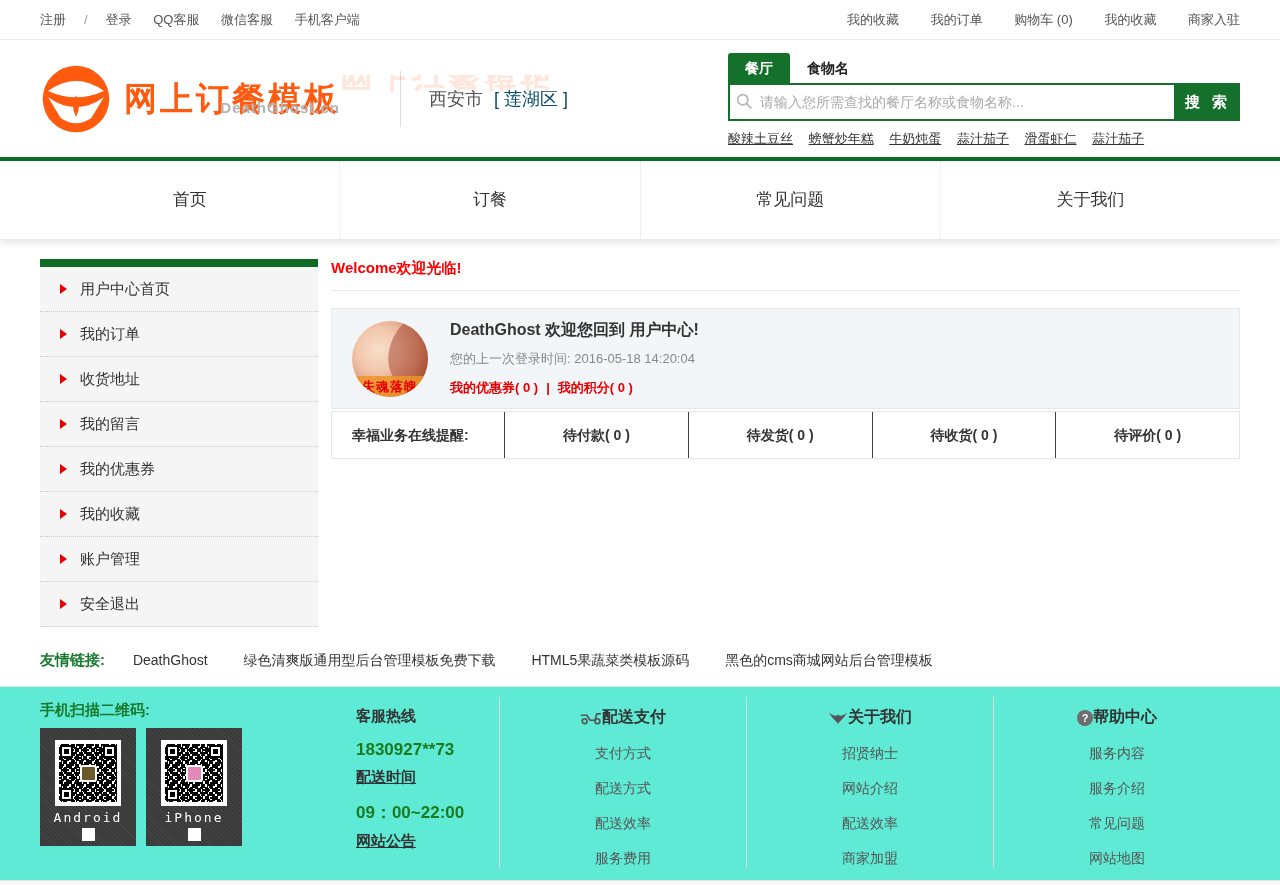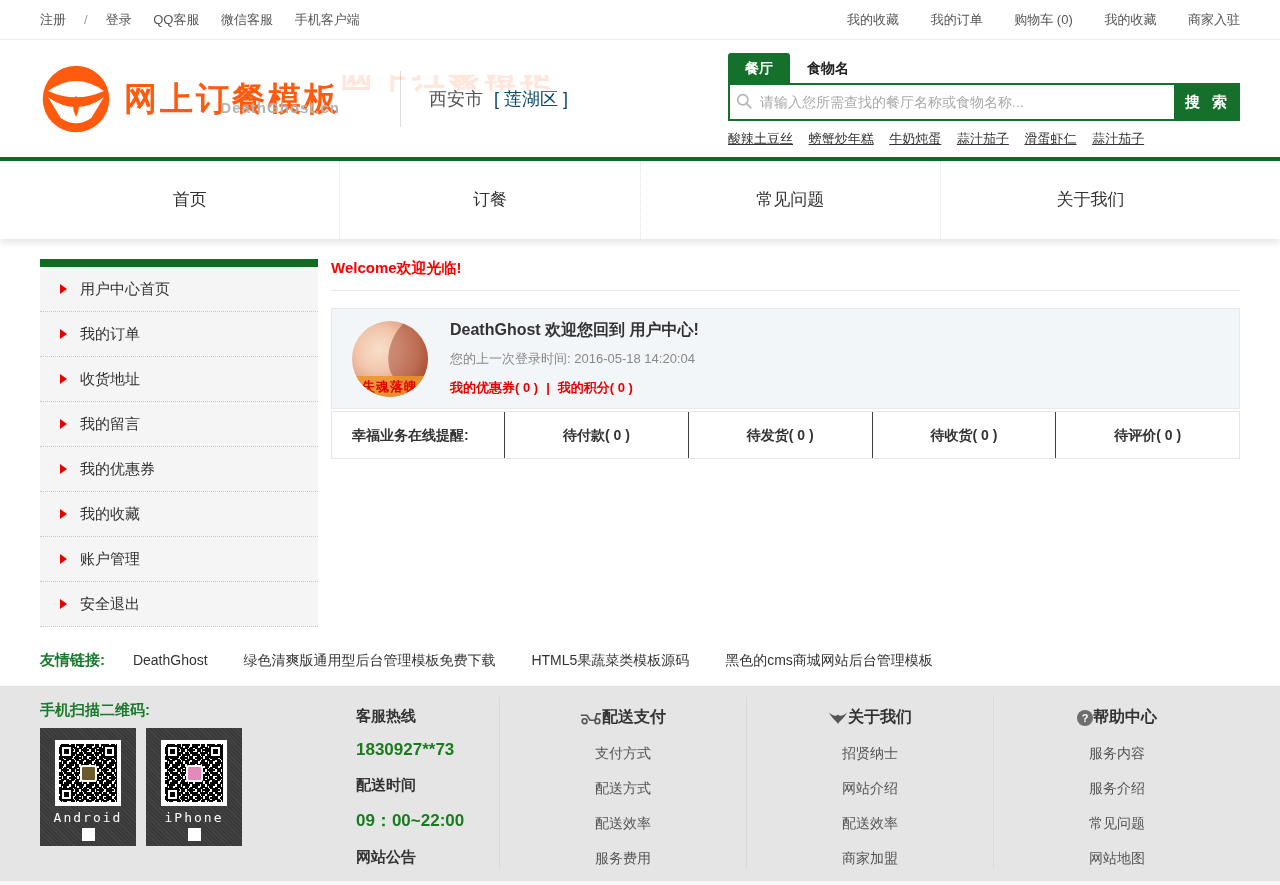--- a/index.html
+++ b/index.html
@@ -74,21 +74,21 @@
   .status-bar { display:flex; border:1px solid #e5e5e5; height:48px; line-height:46px; background:#fff; margin-top:2px; }
   .status-label { width:172px; padding-left:20px; font-weight:bold; font-size:14px; color:#333; }
   .status-cell { flex:1; text-align:center; border-left:1px solid #404040; font-size:14px; font-weight:bold; color:#333; }
 
   
   .friend-links { margin-top:24px; padding-bottom:16px; font-size:14px; }
   .fl-label { color:#177a2e; font-weight:bold; font-size:15px; margin-right:24px; }
   .fl-link { color:#333; margin-right:32px; font-size:14px; }
 
   
-  .footer { background:#e5e5e5; border-top:1px solid #e0e0e0; padding:10px 0 12px; }
+  .footer { background:#5eead4; border-top:1px solid #e0e0e0; padding:10px 0 12px; }
   .footer .container { display:flex; }
   .f-qr { width:300px; }
   .f-qr-title { color:#1b7a2e; font-weight:bold; font-size:15px; margin:4px 0 8px; }
   .qr-row { display:flex; gap:10px; }
   .qr-panel { width:96px; height:118px; background:#3a3a3a;
       background-image:repeating-linear-gradient(45deg, rgba(255,255,255,.05) 0 1px, transparent 1px 3px); text-align:center; }
   .qr { width:66px; height:66px; margin:12px auto 4px; background-color:#fff; border:4px solid #fff; position:relative;
       background-image:
         repeating-conic-gradient(#000 0% 25%, transparent 0% 50%),
         repeating-conic-gradient(#000 0% 25%, #fff 0% 50%);
@@ -97,21 +97,21 @@
   .finder::after { content:""; position:absolute; inset:2px; background:#000; }
   .finder.tl { left:1px; top:1px; } .finder.tr { right:1px; top:1px; } .finder.bl { left:1px; bottom:1px; }
   .qr-center { position:absolute; inset:0; margin:auto; width:17px; height:17px; border-radius:3px; border:2px solid #fff; }
   .qr-center.android { background:#6b5a2a; } .qr-center.iphone { background:#e48ab8; }
   .qr-label { color:#fff; font-family:"DejaVu Sans Mono","Liberation Mono",monospace; font-size:13px; letter-spacing:2px; }
   .qr-square { width:13px; height:13px; background:#fff; margin:3px auto 0; }
 
   .f-service { width:160px; padding-left:16px; border-right:1px solid #d9d9d9; }
   .fs-label { font-weight:bold; color:#333; font-size:15px; margin-top:10px; }
   .fs-green { color:#1b7a1f; font-weight:bold; font-size:17px; margin-top:14px; }
-  .fs-label + .fs-label, .fs-green + .fs-label { margin-top:16px; }
+  .fs-label + .fs-label, .fs-green + .fs-label { margin-top:8px;text-decoration:underline; }
   .f-col { flex:1; text-align:center; }
   .f-col + .f-col { border-left:1px solid #d9d9d9; }
   .f-col-head { display:flex; align-items:center; justify-content:center; font-size:16px; font-weight:bold; color:#333; margin-top:10px; }
   .f-col-head svg { display:block; }
   .q-icon { width:16px; height:16px; border-radius:50%; background:#6e6e6e; color:#fff; font-size:11px; font-weight:bold;
       line-height:16px; text-align:center; display:inline-block; }
   .f-link { font-size:14px; color:#555; margin-top:17px; }
 
   
   .copyright { height:40px; line-height:39px; text-align:center; color:#777; font-size:13px; background:#f8f8f8; border-top:1px solid #e2e2e2; }

